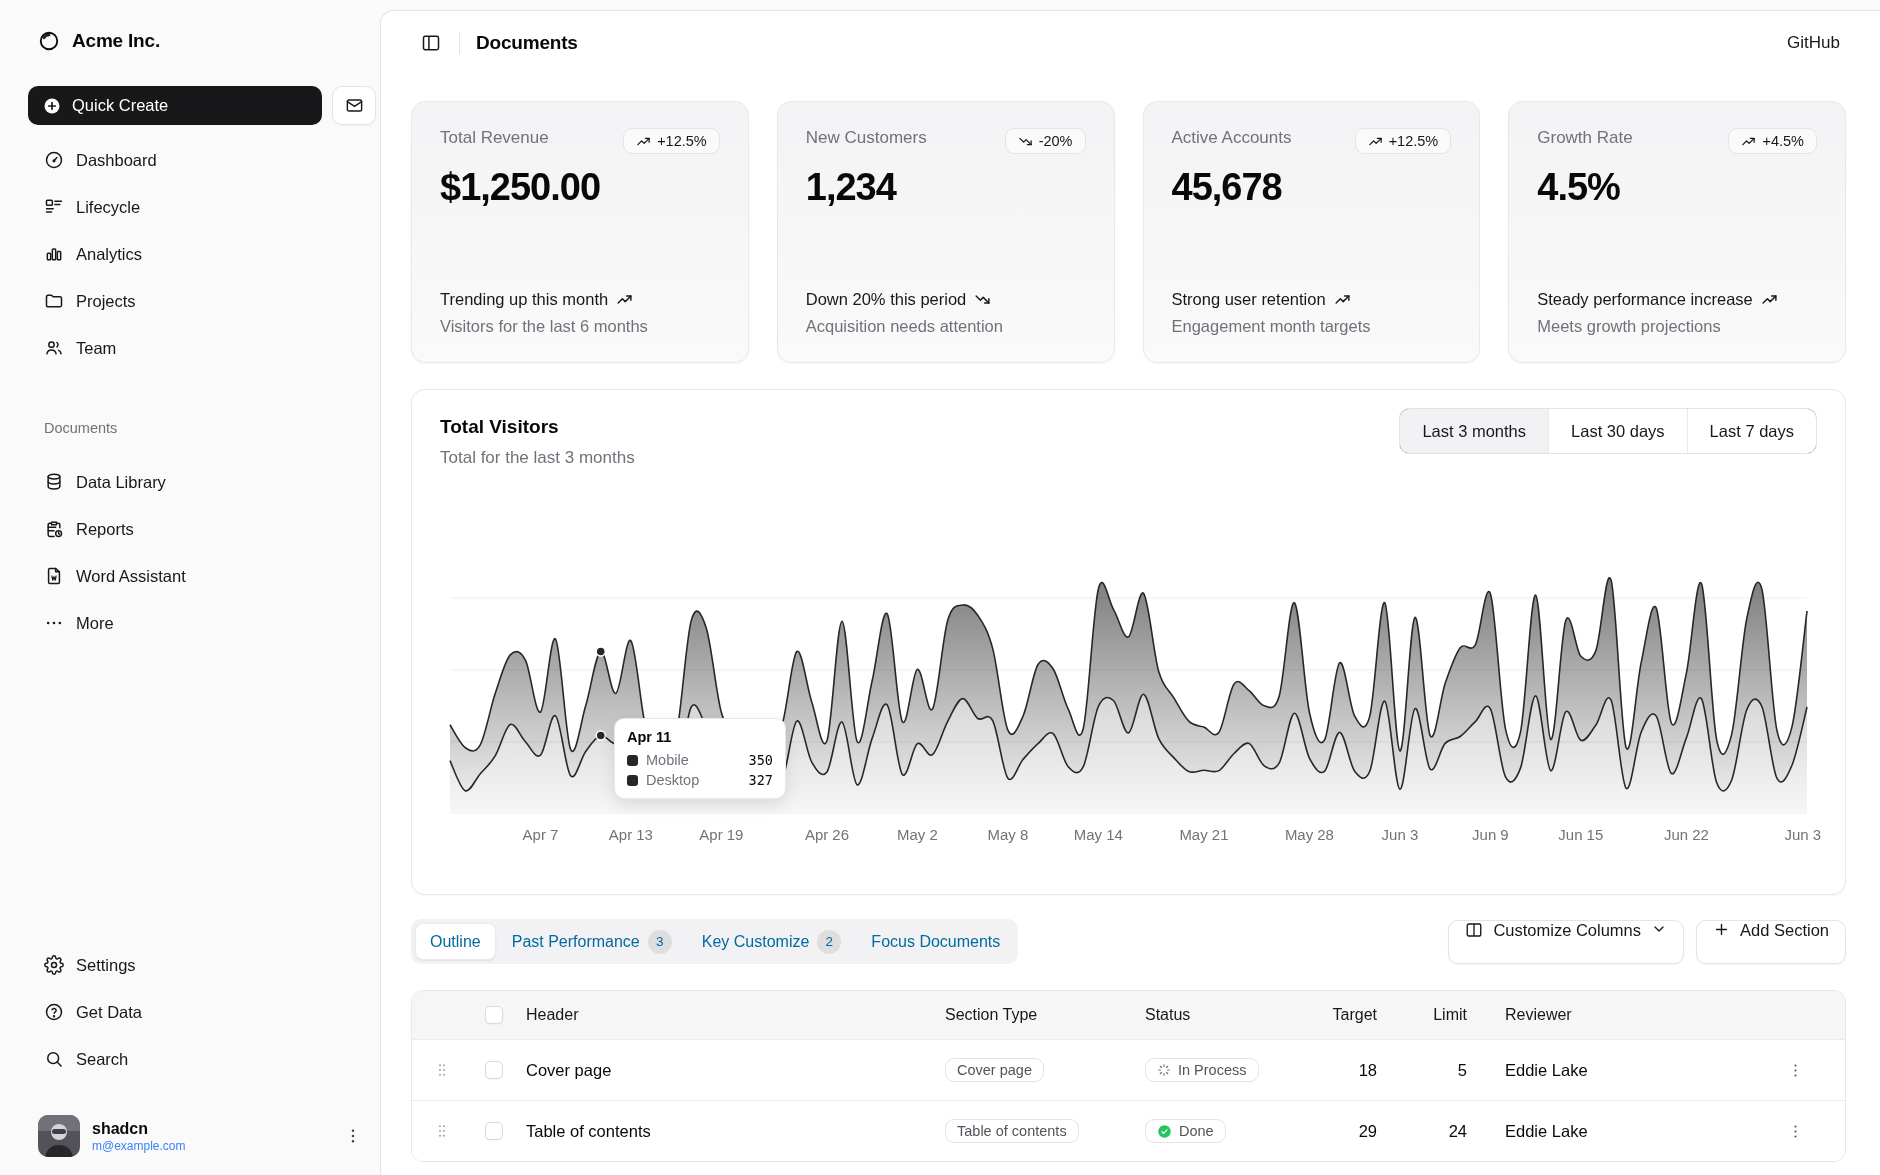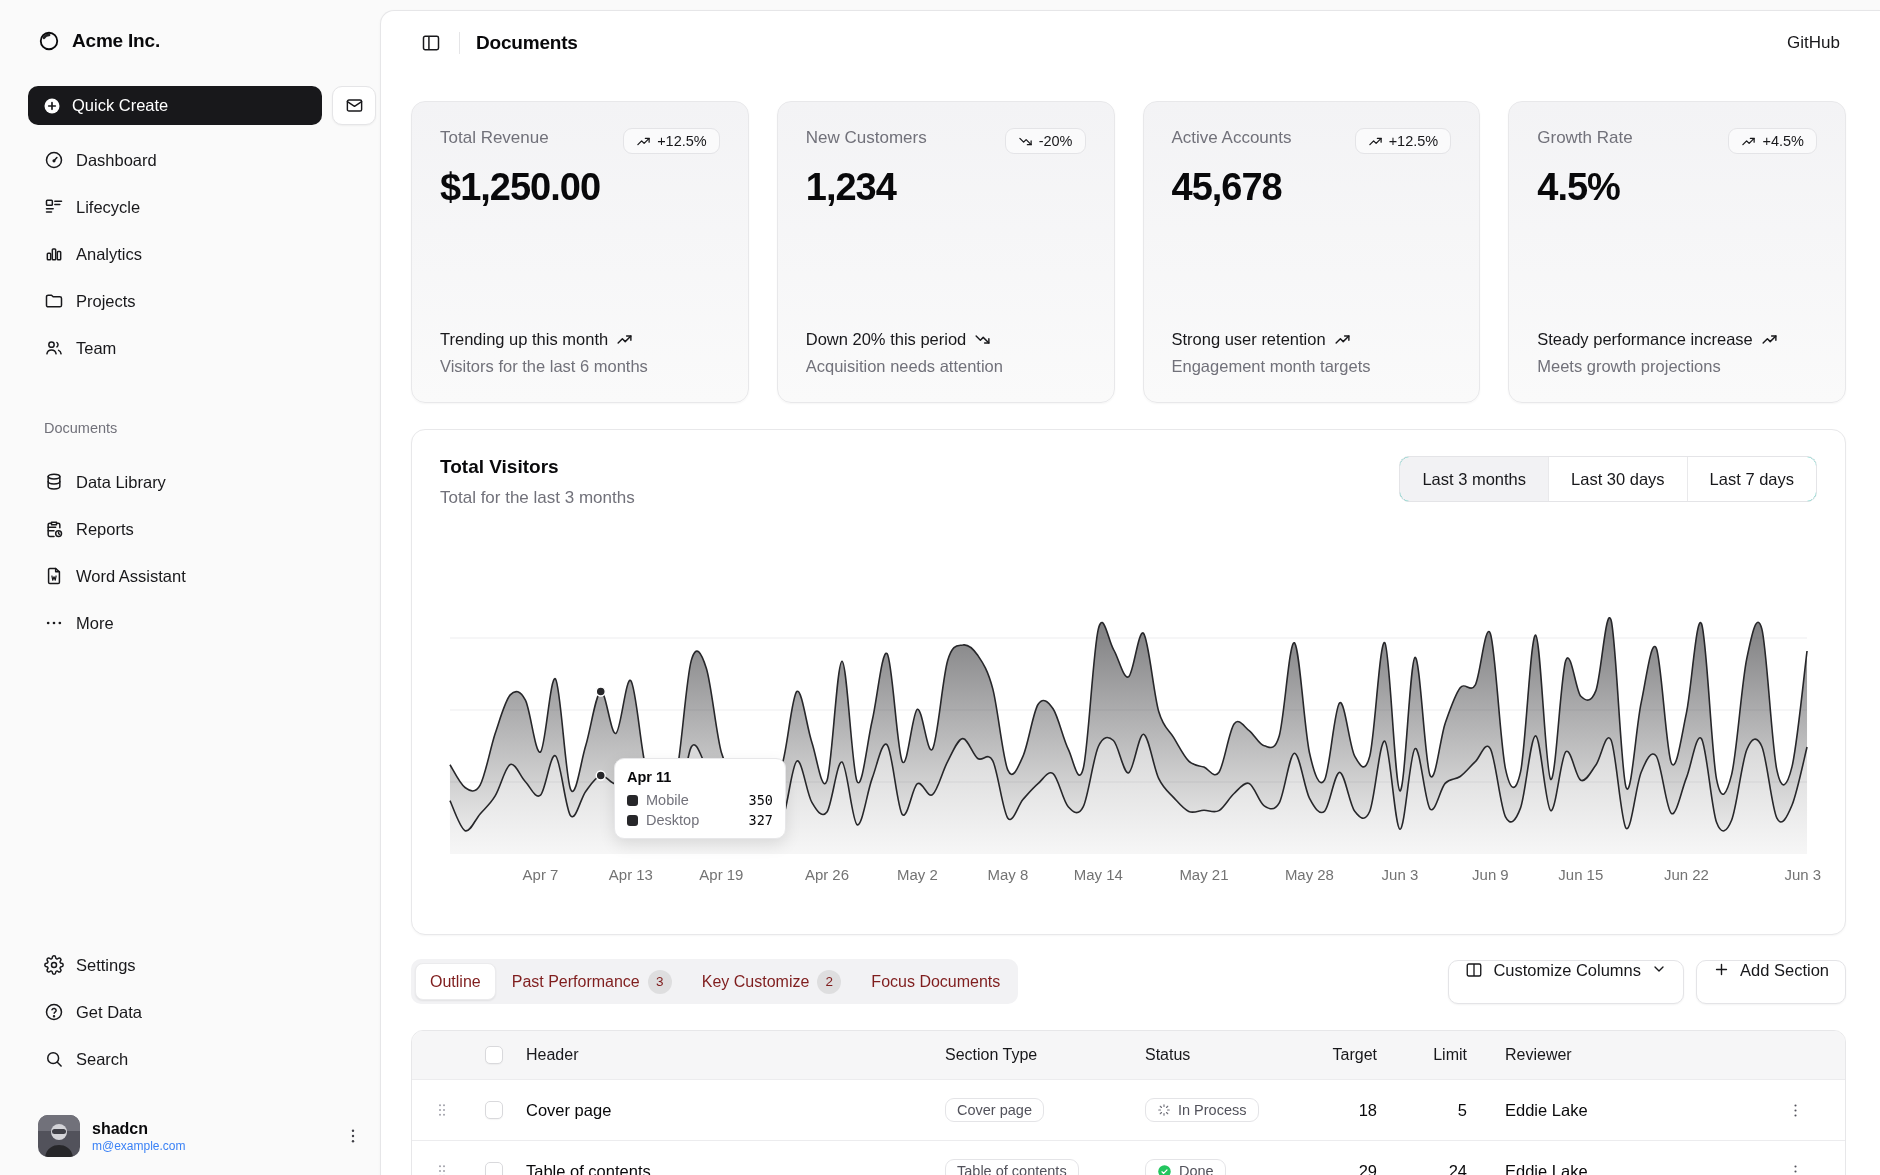--- a/index.html
+++ b/index.html
@@ -38,21 +38,21 @@
           border:1px solid #e6e6e8; border-right:none; border-bottom:none;
           border-top-left-radius:14px; box-shadow:0 1px 3px rgba(0,0,0,.04); overflow:hidden; }
   .topbar { display:flex; align-items:center; height:64px; padding:0 40px 0 34px; }
   .panel-toggle { background:none; border:none; color:#18181b; cursor:pointer; padding:6px; display:flex; }
   .topbar-divider { width:1px; height:22px; background:#e5e5e7; margin:0 16px 0 12px; }
   .page-title { font-size:19px; font-weight:600; letter-spacing:-0.2px; }
   .topbar-right { margin-left:auto; font-size:17px; color:#18181b; text-decoration:none; cursor:pointer; }
 
   
   .cards { display:flex; gap:28px; padding:26px 34px 0 30px; }
-  .stat-card { flex:1; height:302px; border:1px solid #e8e8ea; border-radius:14px; padding:26px 28px;
+  .stat-card { flex:1; height:262px; border:1px solid #e8e8ea; border-radius:14px; padding:26px 28px;
                background:linear-gradient(to bottom, #f3f3f5 0%, #fafafa 100%);
                box-shadow:0 1px 2px rgba(0,0,0,.04); display:flex; flex-direction:column; }
   .stat-top { display:flex; align-items:flex-start; }
   .stat-label { font-size:17px; color:#71717a; flex:1; }
   .trend-badge { display:inline-flex; align-items:center; gap:6px; border:1px solid #e4e4e7;
                  border-radius:9px; padding:4px 12px; font-size:14.5px; color:#18181b;
                  background:rgba(255,255,255,.55); white-space:nowrap; }
   .stat-value { margin-top:12px; font-size:38px; font-weight:600; letter-spacing:-1px;
                 font-variant-numeric:tabular-nums; }
   .stat-footer { margin-top:auto; }
@@ -60,41 +60,41 @@
                 color:#18181b; line-height:1.35; }
   .stat-line1 svg { margin-top:3px; flex:none; }
   .stat-line2 { margin-top:7px; font-size:16.5px; color:#71717a; }
 
   
   .chart-card { position:relative; margin:26px 34px 0 30px; height:506px;
                 border:1px solid #e8e8ea; border-radius:14px; background:#fff;
                 box-shadow:0 1px 2px rgba(0,0,0,.04); }
   .chart-title { position:absolute; left:28px; top:26px; font-size:19px; font-weight:600; }
   .chart-subtitle { position:absolute; left:28px; top:58px; font-size:17px; color:#71717a; }
-  .range-toggle { position:absolute; right:28px; top:26px; display:flex; border:1px solid #e4e4e7;
+  .range-toggle { position:absolute; right:28px; top:18px; display:flex; border:1px solid #e4e4e7;
                   border-radius:10px; overflow:hidden; background:#14b8a6; }
   .range-btn { height:44px; padding:0 22px; display:flex; align-items:center; font-size:16.5px;
                background:#fff; border:none; border-left:1px solid #e9e9eb; cursor:pointer;
                font-family:inherit; color:#18181b; }
   .range-btn:first-child { border-left:none; }
   .range-btn.active { background:#f2f2f4; }
   .chart-area { position:absolute; left:24px; right:24px; top:132px; height:336px; }
   .chart-tooltip { position:absolute; left:178px; top:196px; width:172px; background:#fff;
                    border:1px solid #e7e7e9; border-radius:10px; padding:10px 12px;
                    box-shadow:0 6px 16px rgba(0,0,0,.10); z-index:3; }
   .tt-title { font-size:14.5px; font-weight:600; margin-bottom:7px; }
   .tt-row { display:flex; align-items:center; gap:8px; font-size:14.5px; color:#71717a; margin-top:4px; }
   .tt-swatch { width:11px; height:11px; border-radius:3px; background:#27272a; flex:none; }
   .tt-val { margin-left:auto; color:#09090b; font-family:"DejaVu Sans Mono", monospace; font-size:13.5px; }
 
   
   .tabs-row { display:flex; align-items:center; margin:24px 34px 0 30px; }
   .tab-list { display:flex; align-items:center; background:#f2f2f4; border-radius:10px; padding:4px; gap:2px; }
   .tab { display:flex; align-items:center; gap:8px; height:37px; padding:0 14px; border-radius:8px;
-         font-size:16px; color:#7f1d1d; cursor:pointer; white-space:nowrap; }
+         font-size:16px; color:#0369a1; cursor:pointer; white-space:nowrap; }
   .tab.active { background:#fff; border:1px solid #ebebed; box-shadow:0 1px 2px rgba(0,0,0,.07); }
   .tab-badge { background:#dededf; border-radius:999px; min-width:24px; height:24px; display:flex;
                align-items:center; justify-content:center; font-size:13.5px; padding:0 7px; }
   .tabs-actions { margin-left:auto; display:flex; gap:12px; }
   .outline-btn { display:flex; align-items:flex-start; gap:10px; height:44px; padding:0 16px;
                  border:1px solid #e4e4e7; border-radius:10px; background:#fff; font-size:16.5px;
                  font-weight:500; font-family:inherit; color:#18181b; cursor:pointer;
                  box-shadow:0 1px 2px rgba(0,0,0,.05); }
 
   

